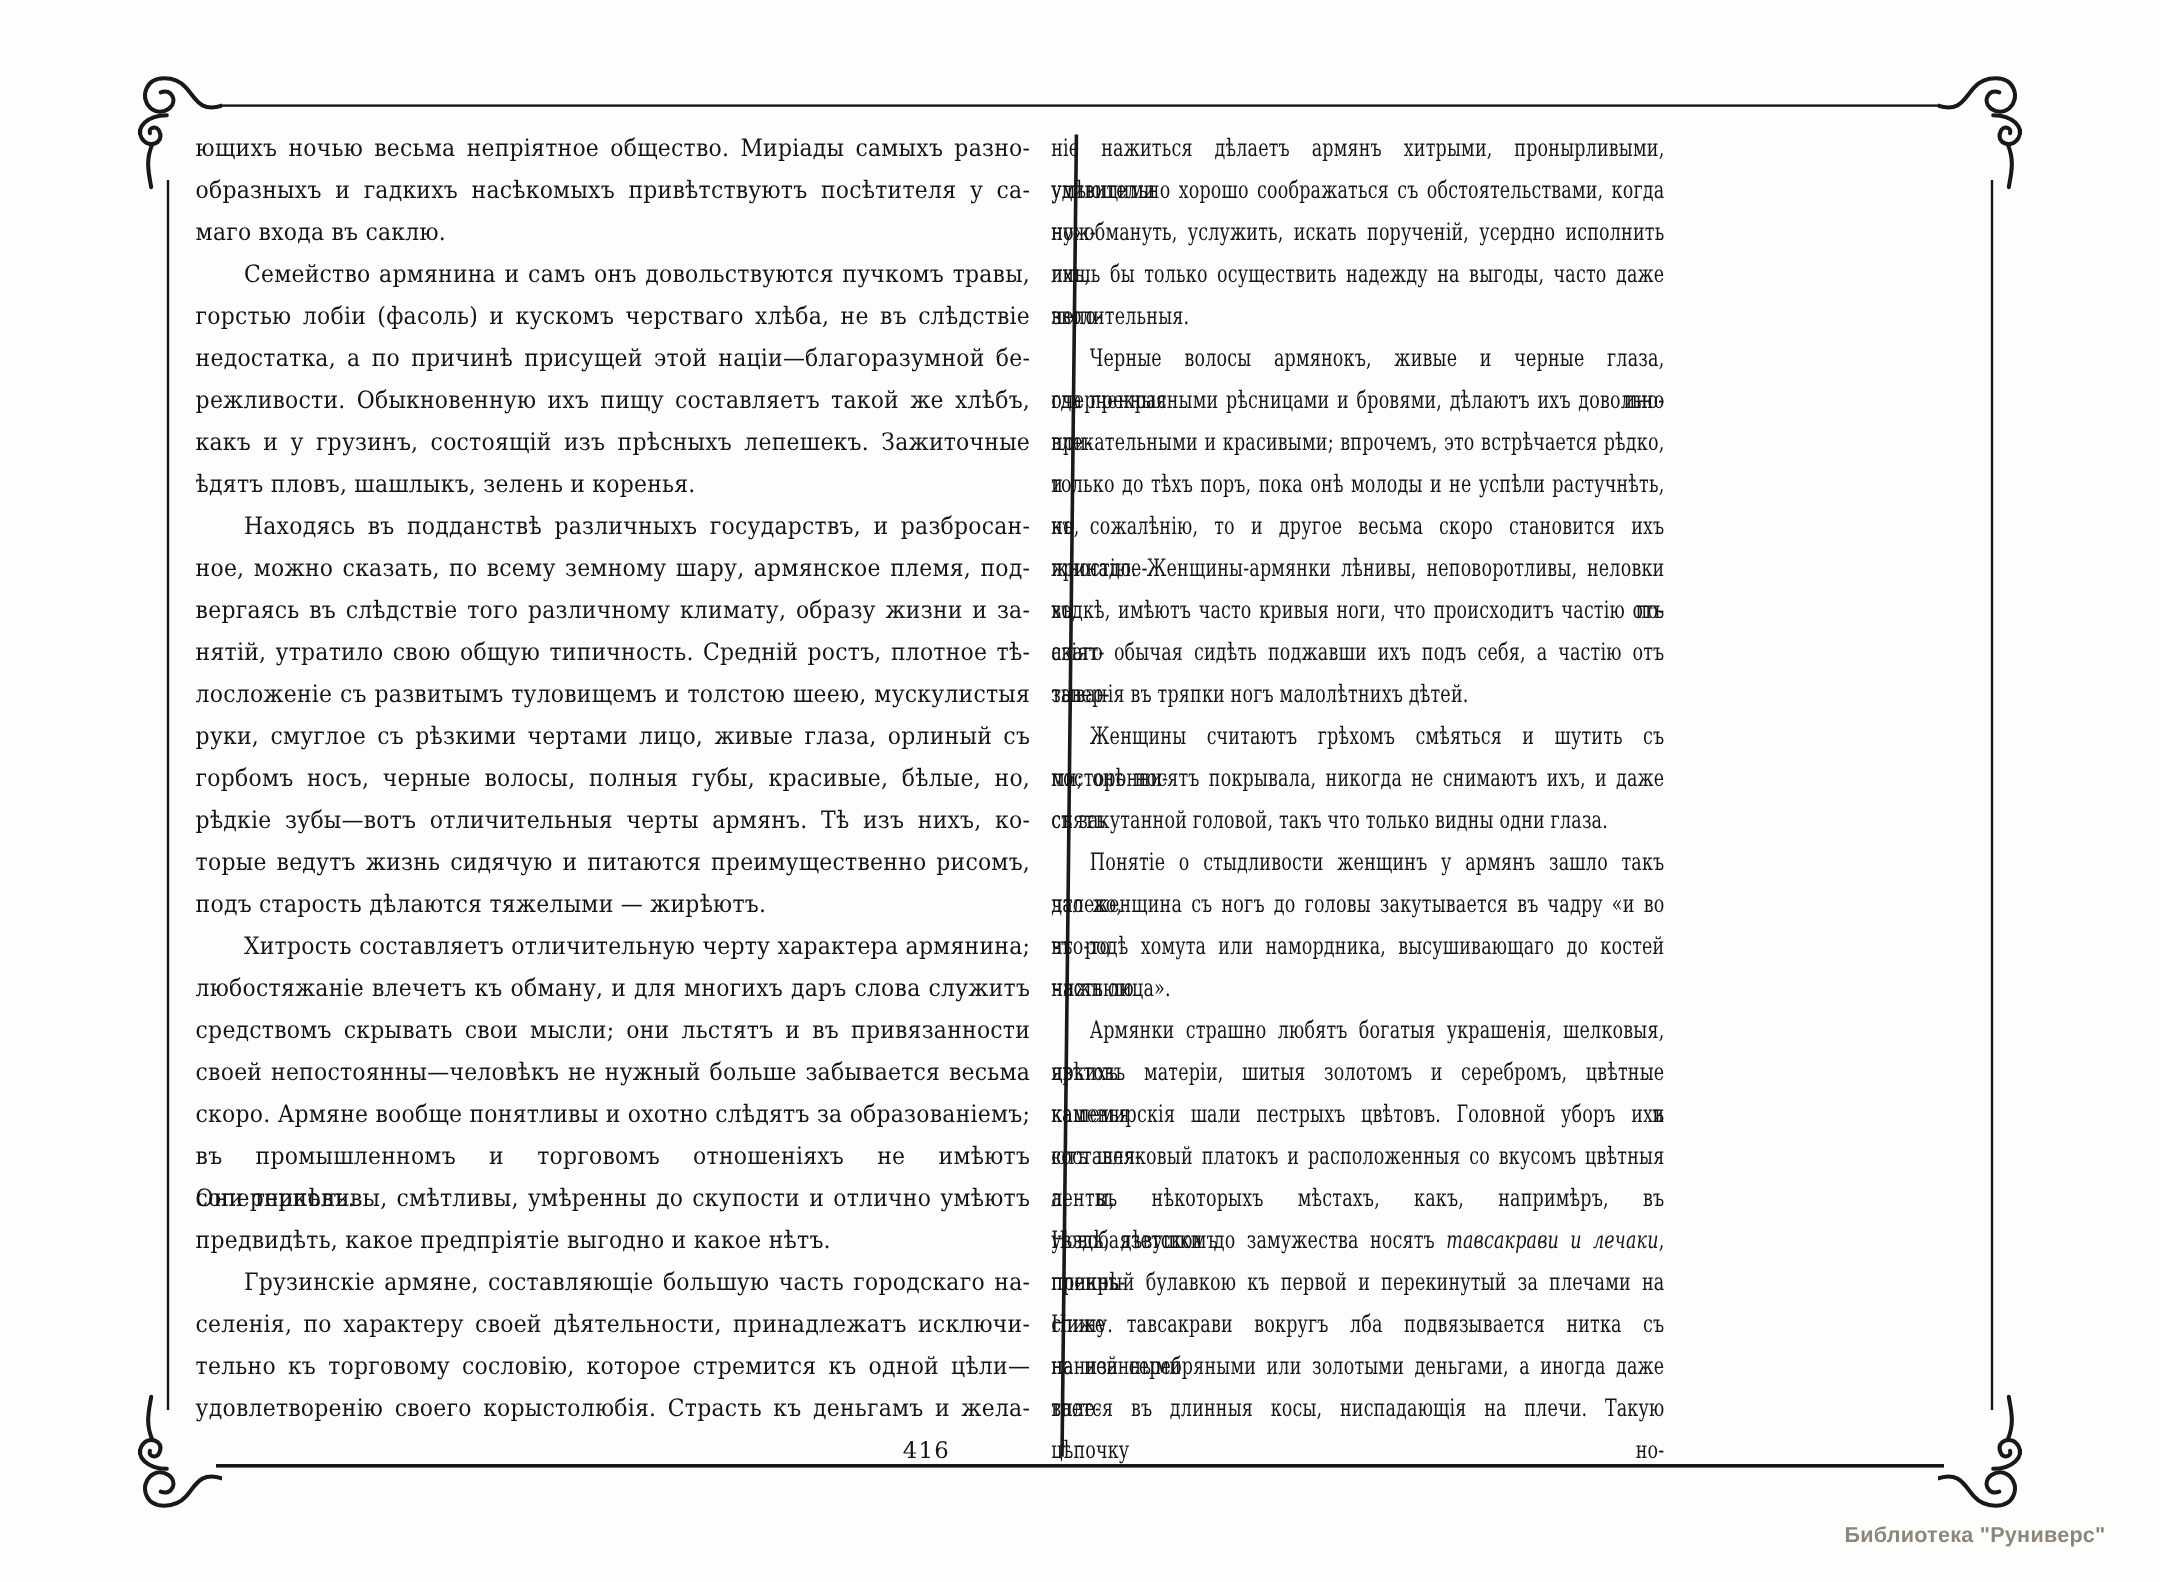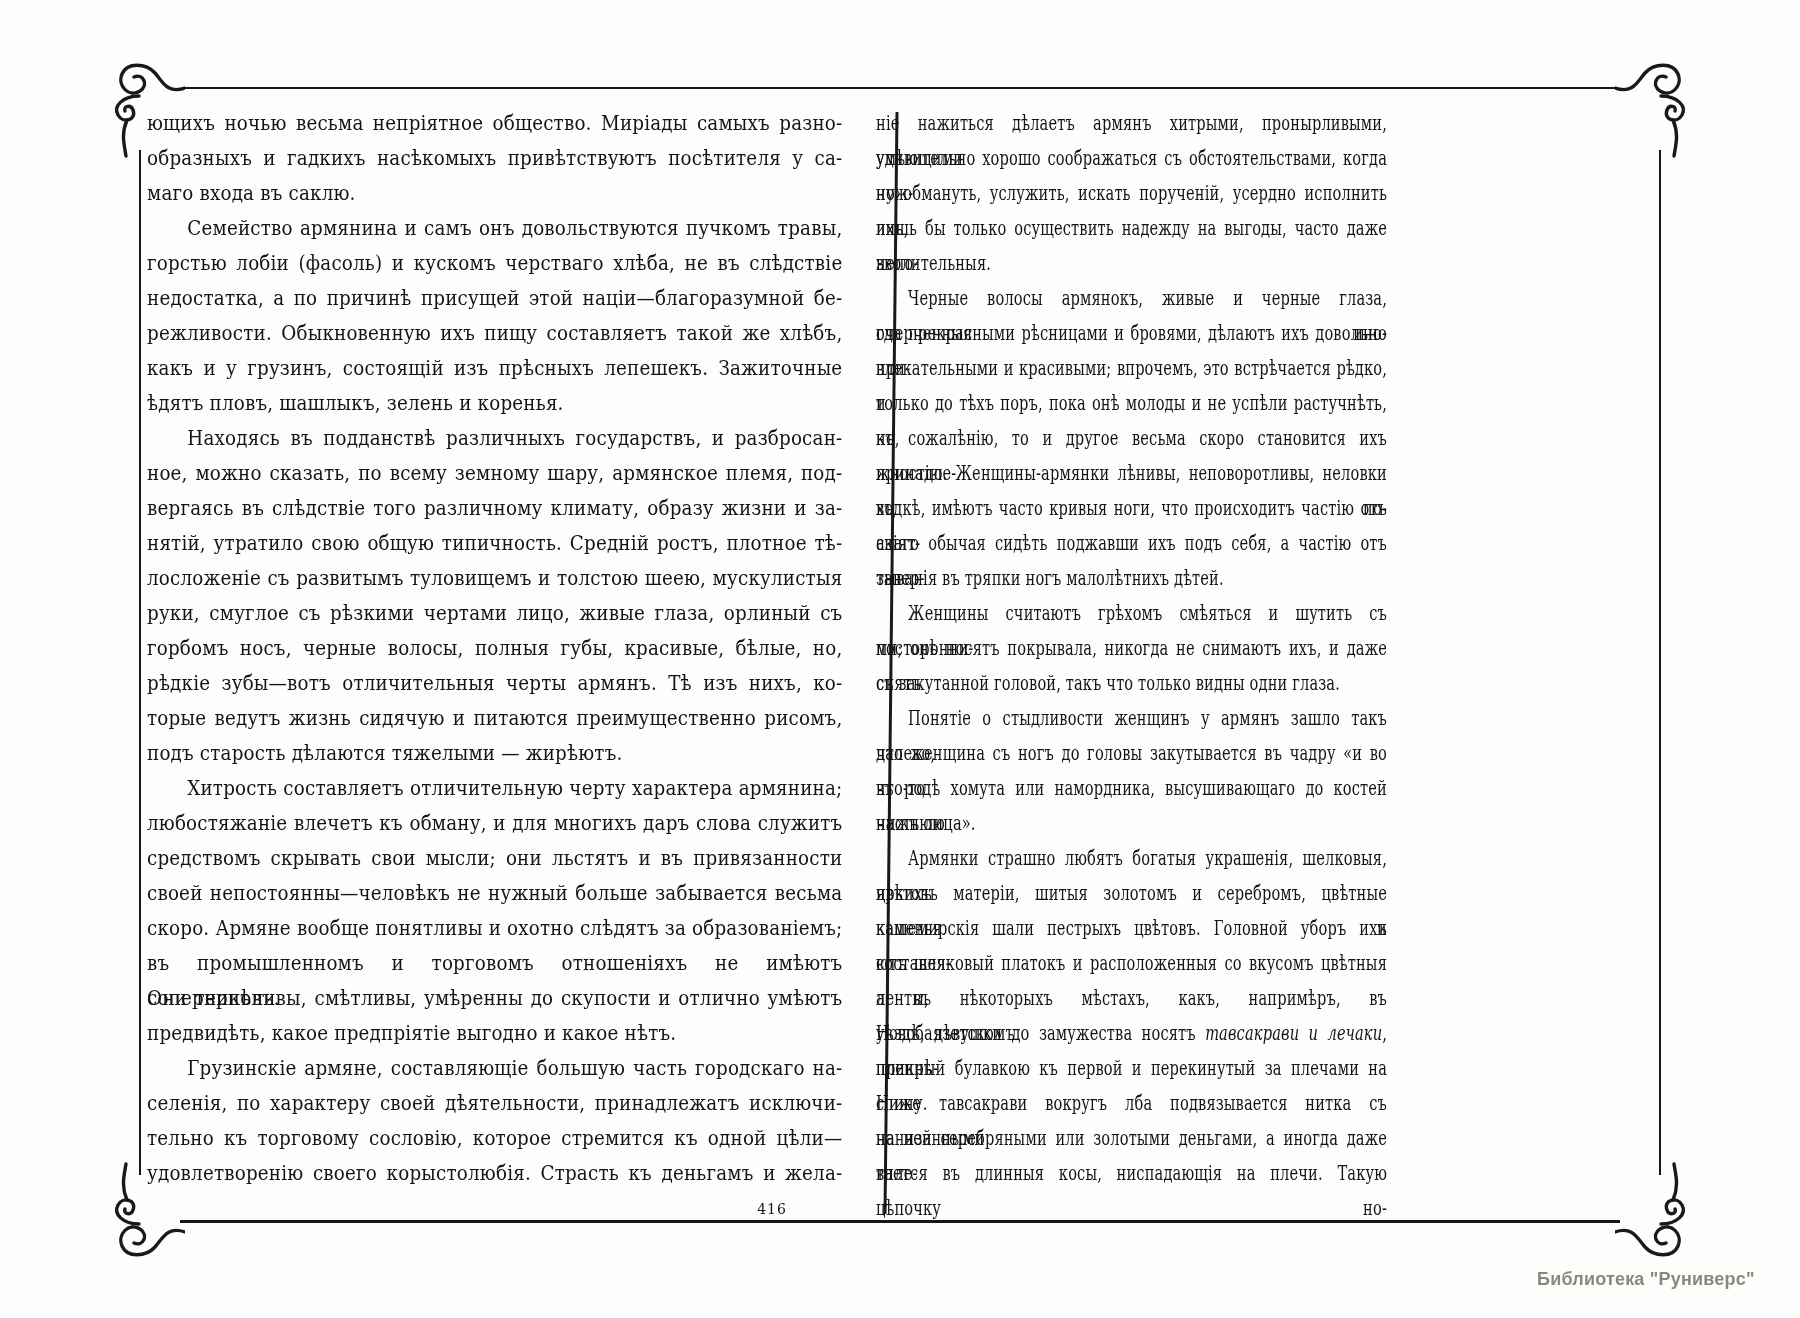--- a/index.html
+++ b/index.html
@@ -15,21 +15,21 @@
   .line {
     font-size:20px; line-height:35px; letter-spacing:0.2px;
     text-align:justify; text-align-last:justify;
     height:35px; white-space:normal;
   }
   .line.last { text-align-last:left; }
   .line.indent { text-indent:44px; }
   .it { font-style:italic; }
   #page-number {
     position:absolute; left:722px; top:1199px; width:100px;
-    text-align:center; font-size:14px; line-height:21px; letter-spacing:1px;
+    text-align:center; font-size:19px; line-height:21px; letter-spacing:1px;
     color:#151413;
   }
   #watermark {
     position:absolute; left:1537px; top:1269px;
     font-family:"Liberation Sans", sans-serif; font-size:18px; font-weight:bold;
     color:#8f867b; letter-spacing:0.2px;
   }
   svg.orn { stroke:#1a1917; stroke-width:3.4; fill:none;
     stroke-linecap:round; stroke-linejoin:round; }
 </style>
@@ -59,21 +59,21 @@
 <svg class="orn flourish" style="left:1615px; top:1162px; transform:scale(-1,-1);" width="80" height="100" viewBox="0 0 80 100">
   <path d="M80 30 C62 36 58 24 50 15 C41 5 22 4 17 16 C12 28 24 40 35 33 C44 27 38 15 29 19"></path>
   <path d="M34 38 C18 38 8 48 13 57 C18 66 32 62 28 52 C26 46 18 48 20 53"></path>
   <path d="M22 62 C16 76 19 86 21 98"></path>
 </svg>
 
 <svg style="position:absolute; left:0; top:0;" width="1800" height="1318" viewBox="0 0 1800 1318">
   <line x1="897" y1="112" x2="885" y2="1214" stroke="#1a1917" stroke-width="3"></line>
 </svg>
 
-<div class="col" style="left:147px;">
+<div class="col" style="left:163px;">
   <div class="col-inner" id="left-col" style="width:760px; transform:scaleX(0.915);">
       <div class="line">ющихъ ночью весьма непріятное общество. Миріады самыхъ разно-</div>
       <div class="line">образныхъ и гадкихъ насѣкомыхъ привѣтствуютъ посѣтителя у са-</div>
       <div class="line last">маго входа въ саклю.</div>
       <div class="line indent">Семейство армянина и самъ онъ довольствуются пучкомъ травы,</div>
       <div class="line">горстью лобіи (фасоль) и кускомъ черстваго хлѣба, не въ слѣдствіе</div>
       <div class="line">недостатка, а по причинѣ присущей этой націи—благоразумной бе-</div>
       <div class="line">режливости. Обыкновенную ихъ пищу составляетъ такой же хлѣбъ,</div>
       <div class="line">какъ и у грузинъ, состоящій изъ прѣсныхъ лепешекъ. Зажиточные</div>
       <div class="line last">ѣдятъ пловъ, шашлыкъ, зелень и коренья.</div>

